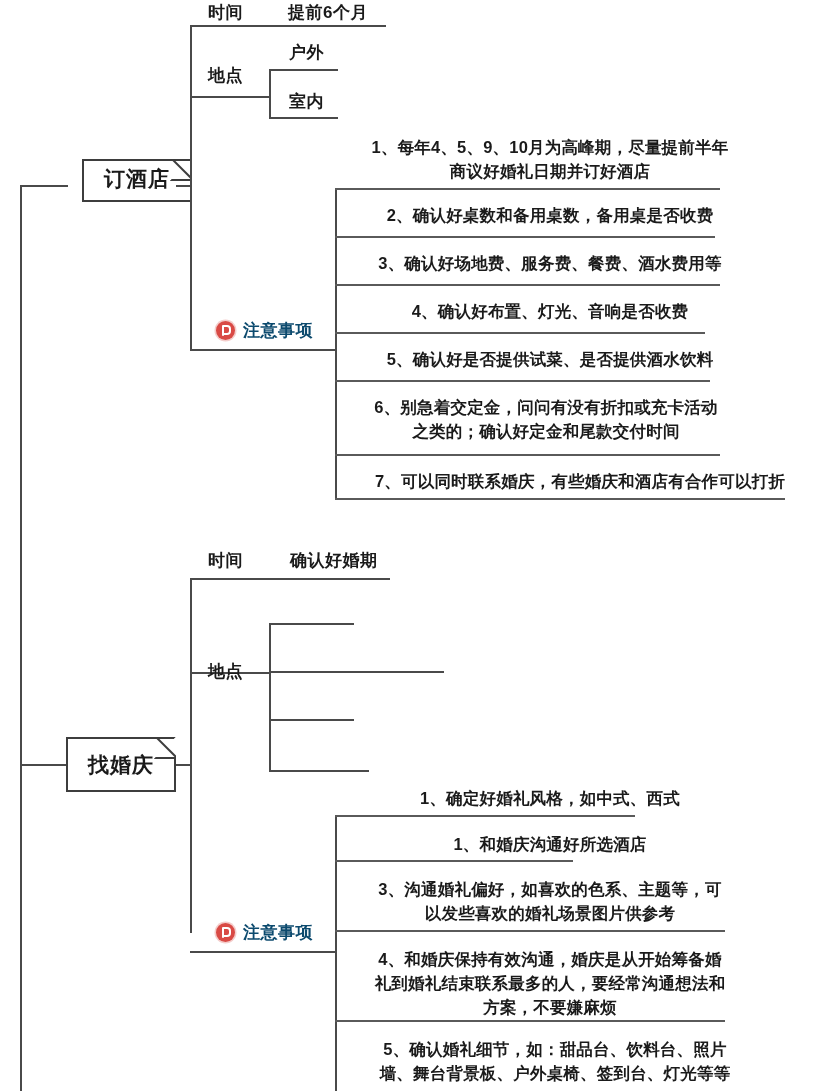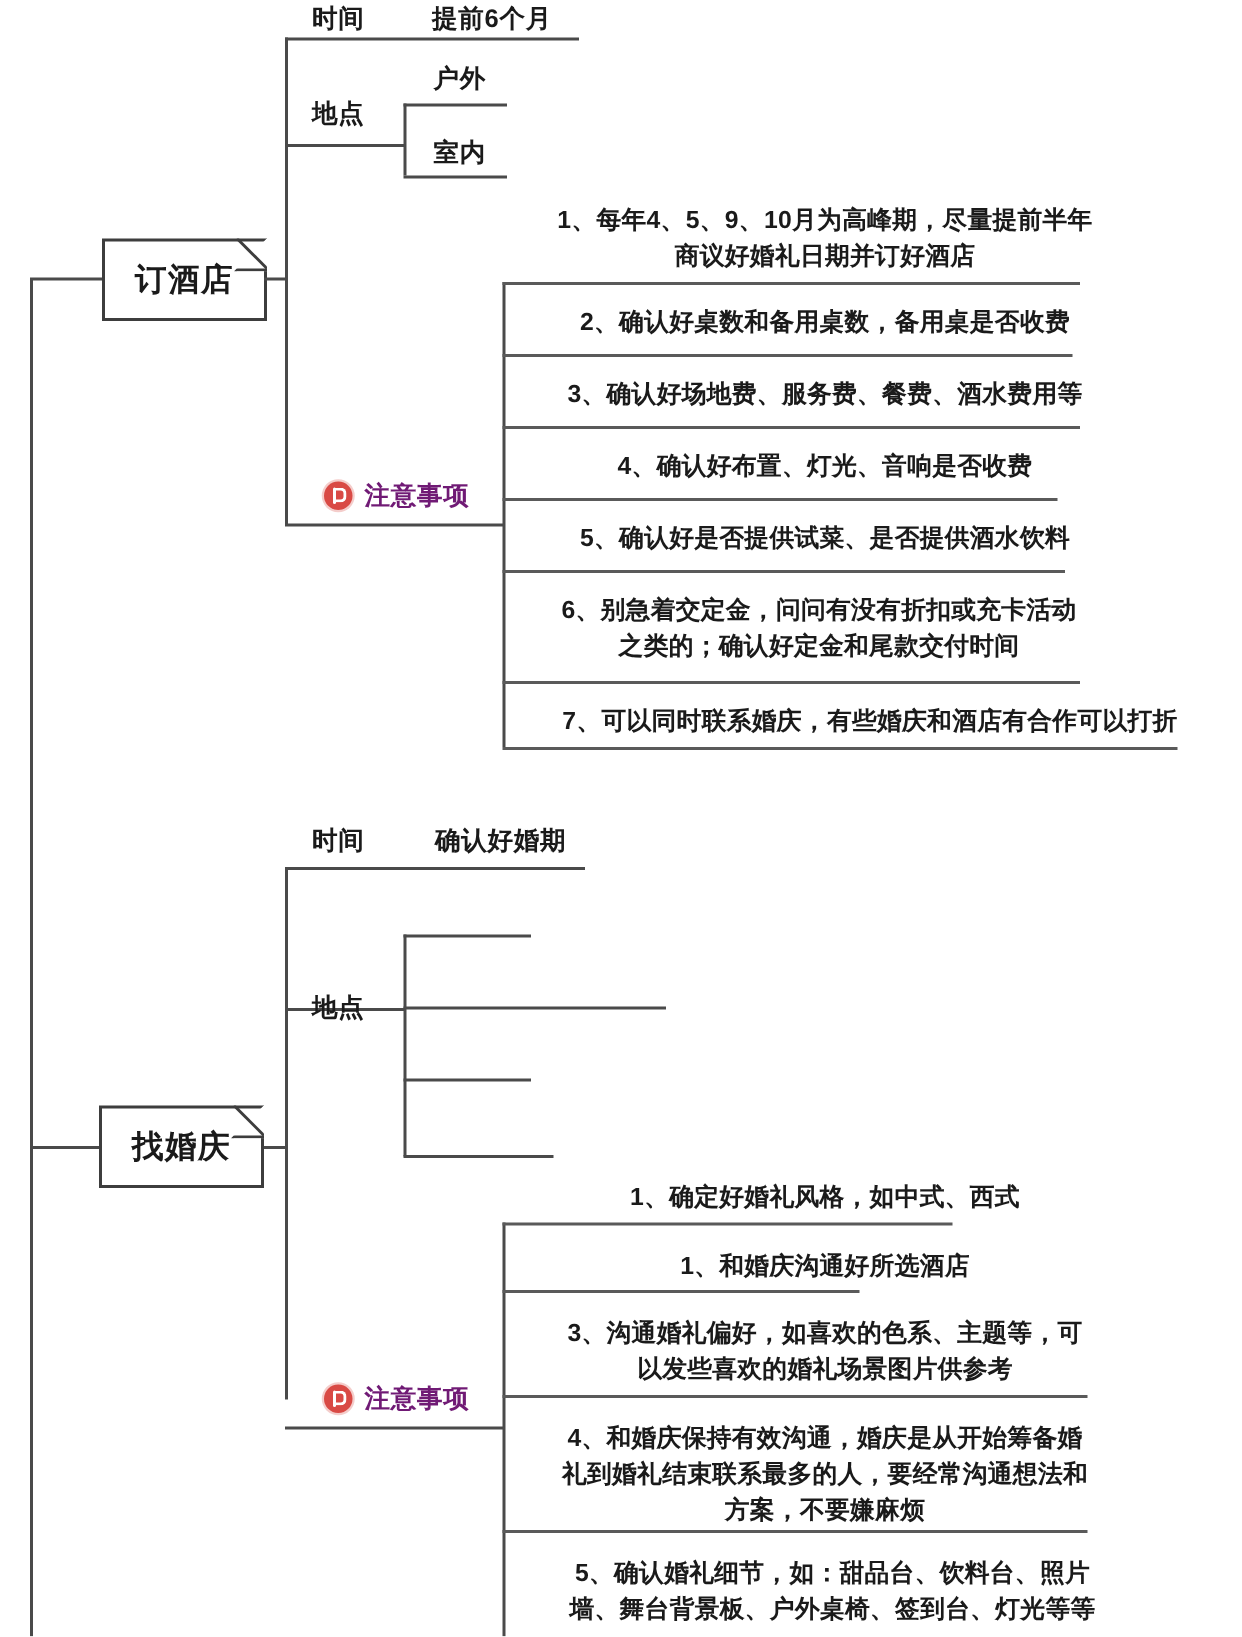--- a/index.html
+++ b/index.html
@@ -81,21 +81,21 @@
   .attn{
     position:absolute;
     display:flex;
     align-items:center;
     gap:8px;
     white-space:nowrap;
   }
   .attn .attn-text{
     font-size:17px;
     font-weight:700;
-    color:#701a75;
+    color:#0c4a6e;
     letter-spacing:.5px;
     line-height:1;
     text-align:right;
   }
   .flag-icon{
     width:19px;height:19px;
     border-radius:50%;
     background:#d94a45;
     display:inline-block;
     position:relative;
@@ -135,21 +135,21 @@
 </style>
 </head>
 <body>
 
 <div id="canvas">
 
   <div class="ln v" style="left:20px; top:186px; height:905px;"></div>
   <div class="ln h" style="left:20px; top:185px; width:48px;"></div>
   <div class="ln h" style="left:20px; top:764px; width:48px;"></div>
 
-  <div class="node" style="left:68px; top:159px; width:110px; height:55px;">
+  <div class="node" style="left:82px; top:159px; width:110px; height:43px;font-family:Liberation Mono, monospace;">
     <span class="node-label">订酒店</span>
     <span class="fold"></span>
     <svg class="fold-line" viewBox="0 0 24 24">
       <path d="M4 0 L24 20" stroke="#3d3d3d" stroke-width="2" fill="none"></path>
     </svg>
   </div>
 
   <div class="ln v" style="left:190px; top:25px; height:325px;"></div>
   <div class="ln h" style="left:176px; top:185px; width:16px;"></div>
 

